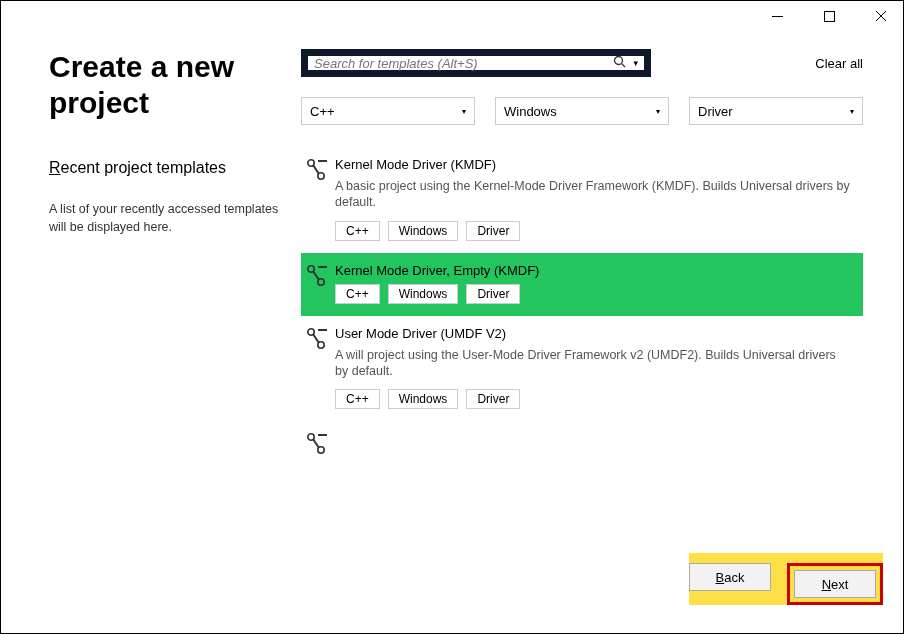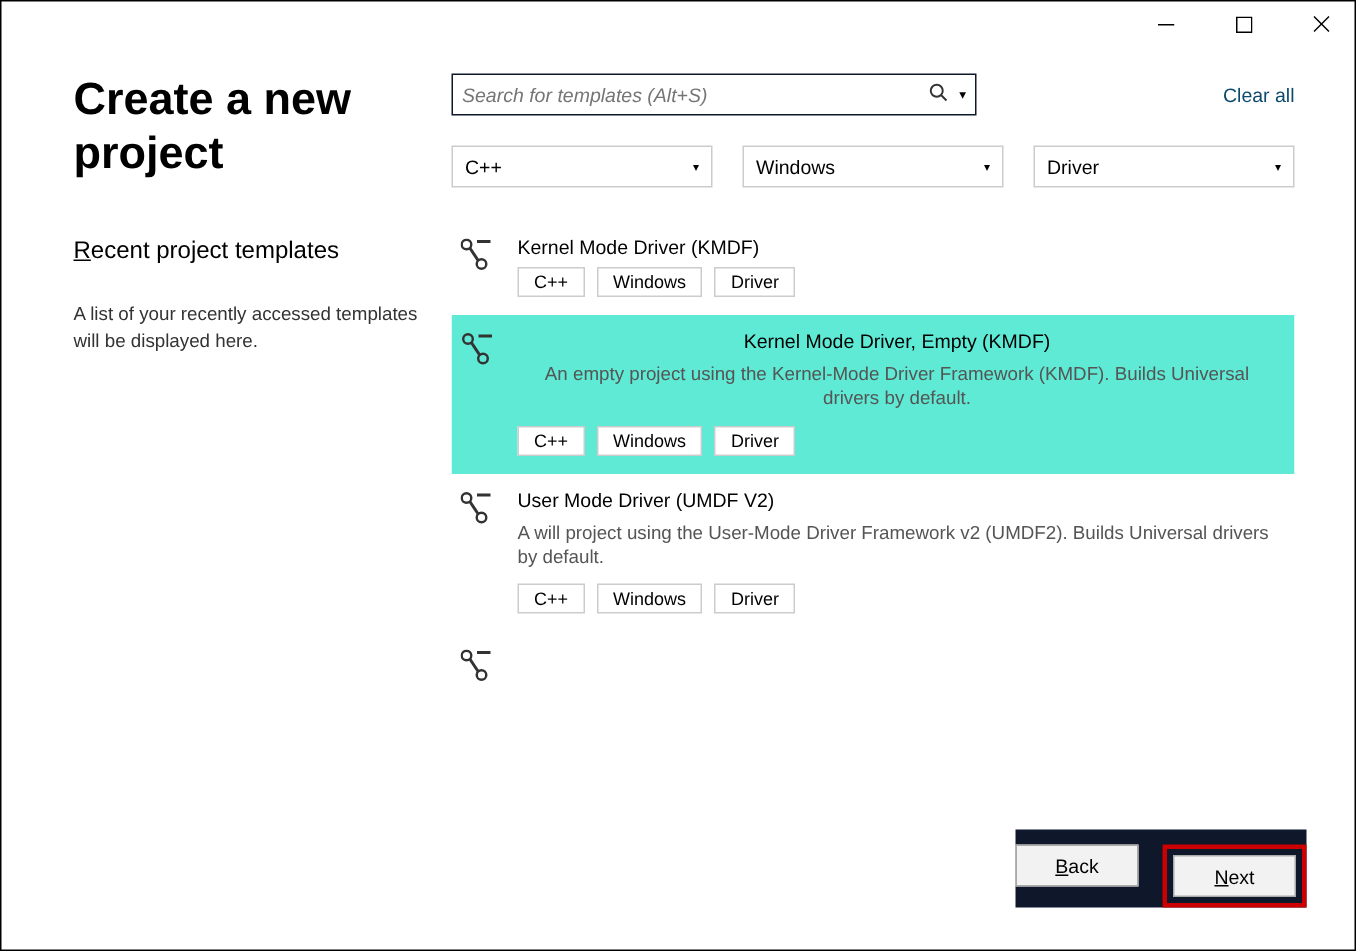--- a/index.html
+++ b/index.html
@@ -63,38 +63,38 @@
   }
   .search-row {
     display: flex;
     align-items: center;
     justify-content: space-between;
     margin-bottom: 20px;
   }
   .search-box {
     width: 350px;
     height: 28px;
-    border: 1px solid #0f172a;
+    border: 7px solid #0f172a;
     display: flex;
     align-items: center;
     padding: 0 6px;
   }
   .search-box input {
     flex: 1;
     border: none;
     outline: none;
     font-size: 13px;
     font-style: italic;
     color: #666;
     background: transparent;
   }
   .search-icon { font-size: 14px; margin-right: 2px; }
   .drop-arrow { font-size: 9px; margin-left: 4px; }
   .clear-link {
-    color: #0c4a6e;
+    color: #000000;
     font-size: 13px;
     cursor: pointer;
   }
   .filter-row {
     display: flex;
     gap: 20px;
     margin-bottom: 22px;
   }
   .filter-select {
     flex: 1;
@@ -109,26 +109,24 @@
     background: #fff;
   }
   .filter-select .arrow { font-size: 8px; }
   .template-list {
     flex: 1;
     overflow-y: hidden;
   }
   .template-item {
     display: flex;
     padding: 10px 12px 12px 6px;
-    gap: 10px;
     cursor: pointer;
   }
   .template-item.selected {
-    background: #5eead4;
-    text-align: center;
+    background: #22c55e;
   }
   .tpl-icon {
     width: 28px;
     flex-shrink: 0;
     padding-top: 2px;
   }
   .tpl-body { flex: 1; }
   .tpl-name {
     font-size: 13px;
     margin-bottom: 6px;
@@ -145,24 +143,24 @@
   }
   .tag {
     border: 1px solid #ccc;
     background: #fff;
     font-size: 12px;
     padding: 2px 10px;
   }
   .footer {
     position: absolute;
     bottom: 28px;
-    right: 32px;
+    right: 20px;
     display: flex;
     gap: 16px;
-    background: #0f172a;
+    background: #fde047;
     padding-top: 10px;
   }
   .btn {
     width: 82px;
     height: 28px;
     border: 1px solid #aaa;
     background: #f2f2f2;
     font-size: 13px;
     display: flex;
     align-items: center;
@@ -241,37 +239,37 @@
     <div class="template-list" id="template-list">
         <div class="template-item">
           <div class="tpl-icon"><svg class="driver-icon" viewBox="0 0 26 22">
               <circle cx="4" cy="4" r="3.2" fill="none" stroke="#333" stroke-width="1.6"></circle>
               <circle cx="14" cy="17" r="3.2" fill="none" stroke="#333" stroke-width="1.6"></circle>
               <path d="M 6 6 L 12 15" stroke="#333" stroke-width="2" fill="none"></path>
               <path d="M 11 2 L 20 2" stroke="#333" stroke-width="2" fill="none"></path>
             </svg></div>
           <div class="tpl-body">
             <div class="tpl-name">Kernel Mode Driver (KMDF)</div>
+            <div class="tpl-desc">A basic project using the Kernel-Mode Driver Framework (KMDF). Builds Universal drivers by default.</div>
             <div class="tpl-tags">
               <span class="tag">C++</span>
               <span class="tag">Windows</span>
               <span class="tag">Driver</span>
             </div>
           </div>
         </div>
         <div class="template-item selected">
           <div class="tpl-icon"><svg class="driver-icon" viewBox="0 0 26 22">
               <circle cx="4" cy="4" r="3.2" fill="none" stroke="#333" stroke-width="1.6"></circle>
               <circle cx="14" cy="17" r="3.2" fill="none" stroke="#333" stroke-width="1.6"></circle>
               <path d="M 6 6 L 12 15" stroke="#333" stroke-width="2" fill="none"></path>
               <path d="M 11 2 L 20 2" stroke="#333" stroke-width="2" fill="none"></path>
             </svg></div>
           <div class="tpl-body">
             <div class="tpl-name">Kernel Mode Driver, Empty (KMDF)</div>
-            <div class="tpl-desc">An empty project using the Kernel-Mode Driver Framework (KMDF). Builds Universal drivers by default.</div>
             <div class="tpl-tags">
               <span class="tag">C++</span>
               <span class="tag">Windows</span>
               <span class="tag">Driver</span>
             </div>
           </div>
         </div>
         <div class="template-item">
           <div class="tpl-icon"><svg class="driver-icon" viewBox="0 0 26 22">
               <circle cx="4" cy="4" r="3.2" fill="none" stroke="#333" stroke-width="1.6"></circle>

